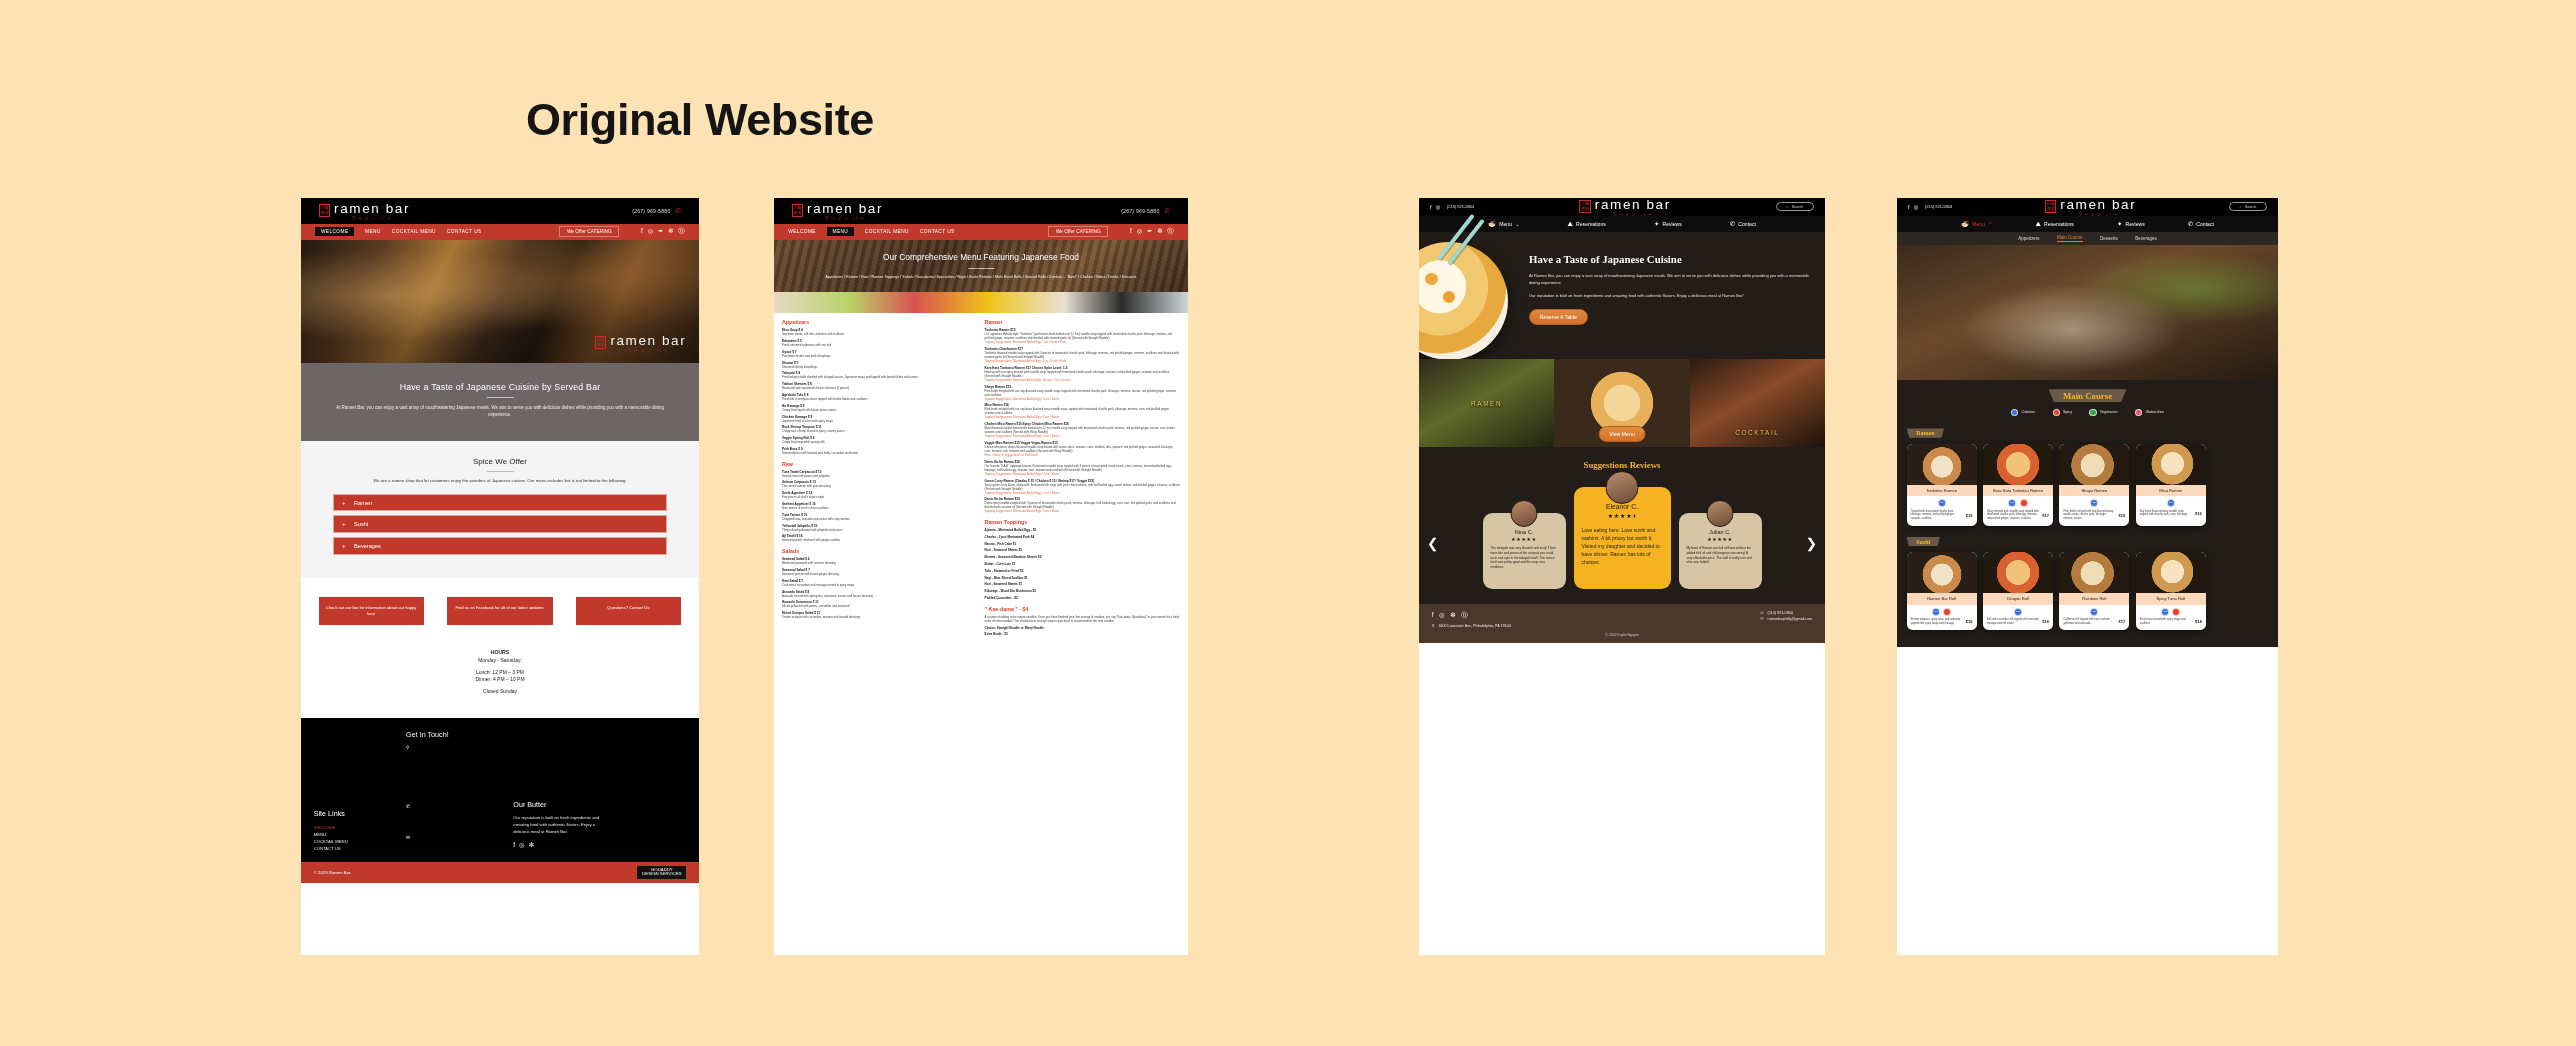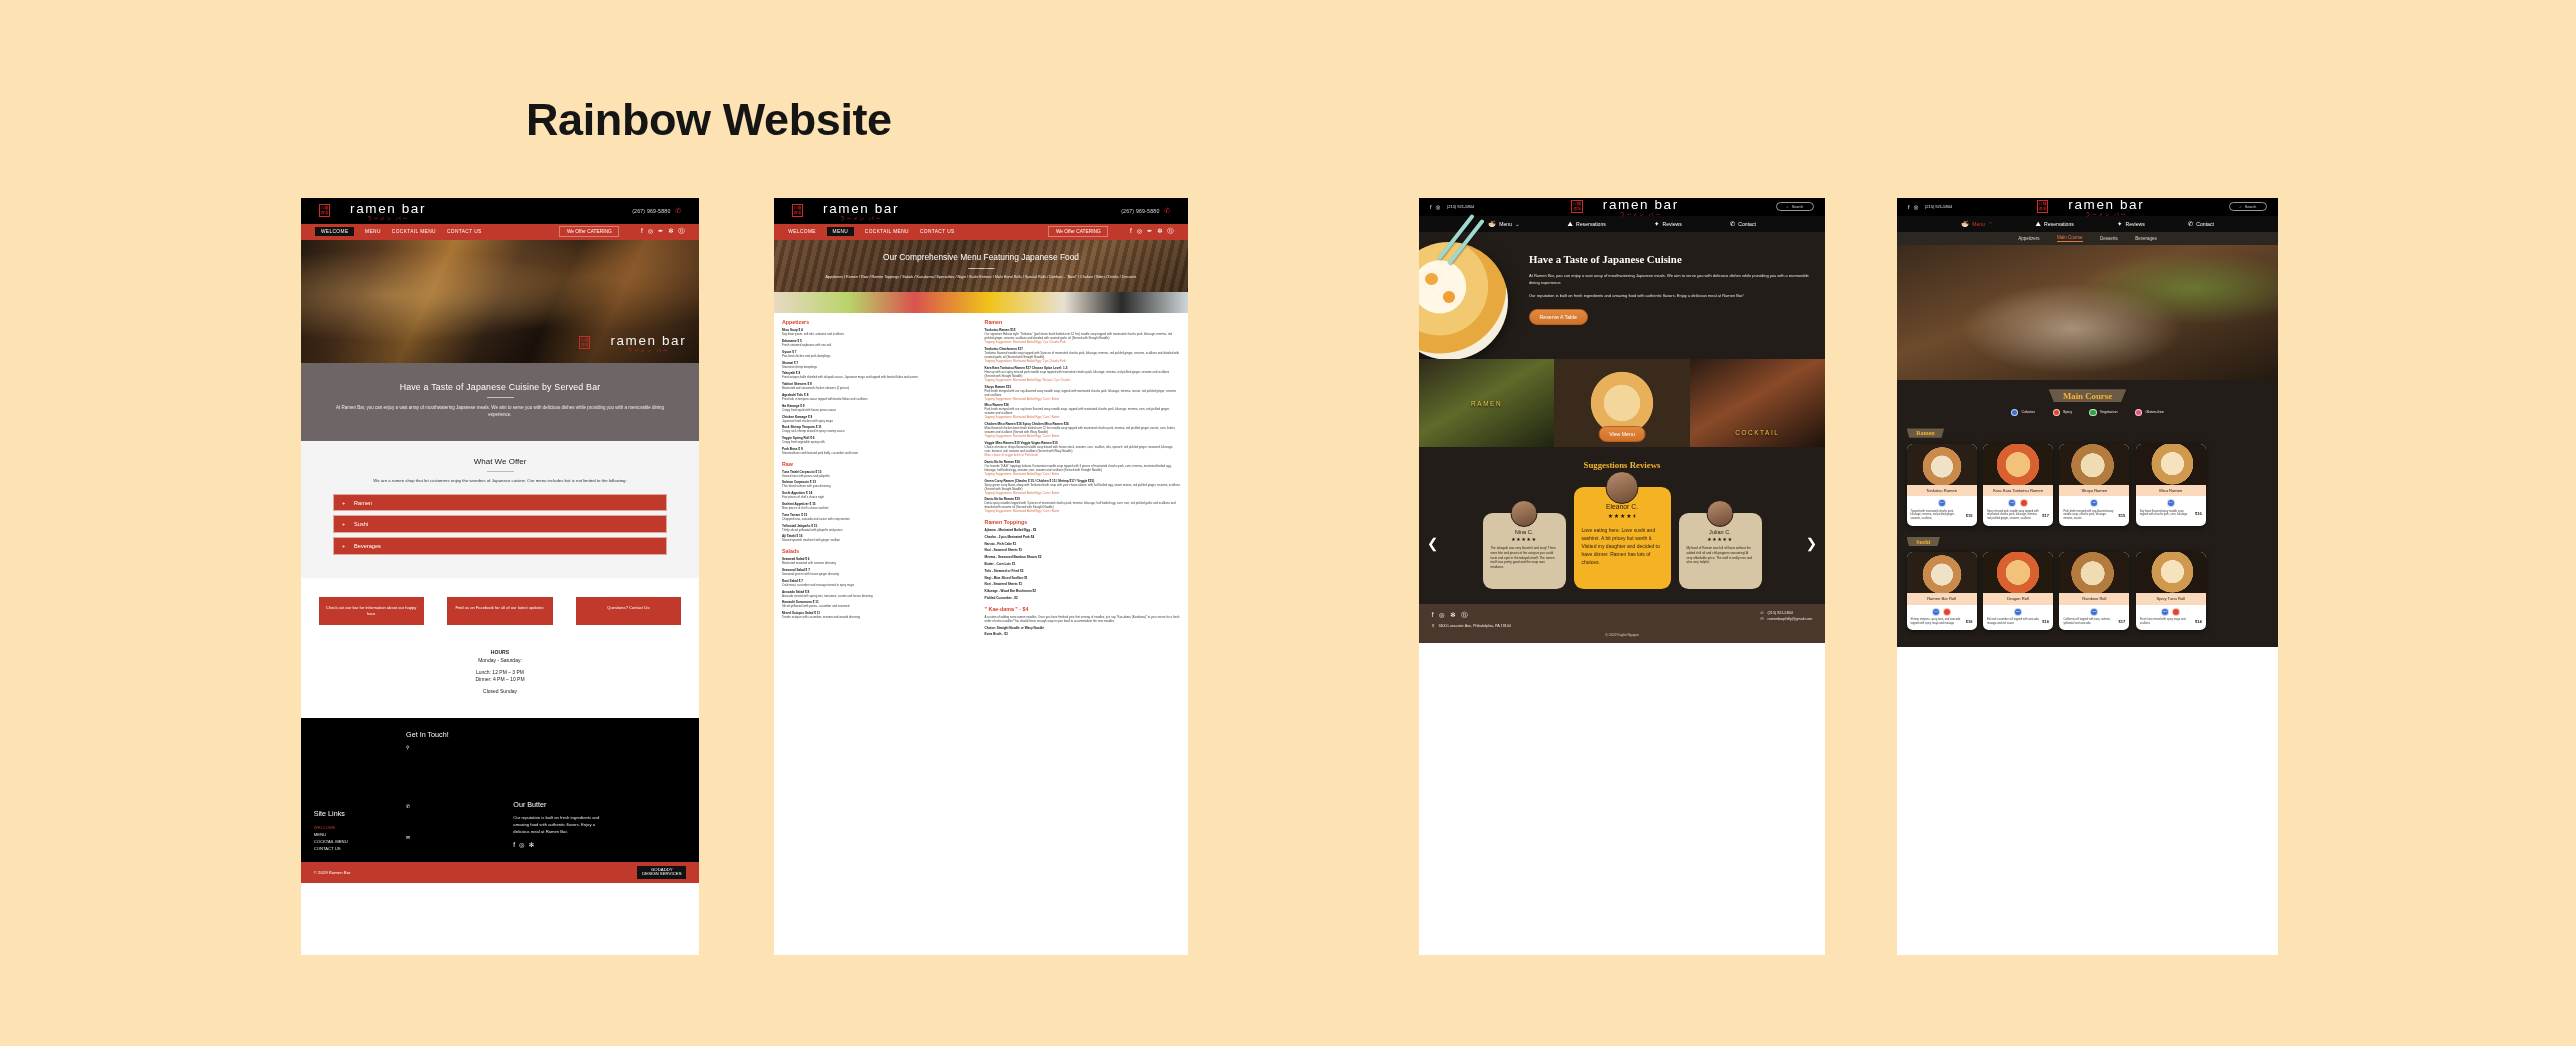--- a/index.html
+++ b/index.html
@@ -21,21 +21,21 @@
   #title-redesigned { left: 1599px; }
 
   
   .mock { position: absolute; overflow: hidden; background: #fff; }
   #mock1 { left: 301px; top: 198px; width: 398px; height: 757px; }
   #mock2 { left: 774px; top: 198px; width: 414px; height: 757px; }
   #mock3 { left: 1419px; top: 198px; width: 406px; height: 757px; }
   #mock4 { left: 1897px; top: 198px; width: 381px; height: 757px; }
 
   
-  .rb-logo { display: flex; align-items: center; gap: 20px; }
+  .rb-logo { display: flex; align-items: center; gap: 4px; }
   .rb-stamp {
     border: 1.2px solid #d02b2b; color: #d02b2b;
     font-size: 4px; line-height: 4.4px; padding: 1.2px 0.8px;
     letter-spacing: 0; text-align: center; font-family: "DejaVu Sans", sans-serif;
   }
   .rb-word { color: #fff; font-size: 13.5px; letter-spacing: 1.6px; font-weight: 300; }
   .rb-kana { color: #d02b2b; font-size: 4.8px; letter-spacing: 1.6px; text-align: center; margin-top:-0.8px;}
 
   
   .o-topbar {
@@ -222,21 +222,21 @@
   .dish .bg { display: flex; gap: 3.2px; justify-content: center; margin-bottom: 2.4px; }
   .dish .rowb { display: flex; align-items: center; justify-content: space-between; gap: 2.4px; }
   .dish .ds { font-size: 2.7px; line-height: 3.7px; color: #3a3a3a; }
   .dish .pr { font-size: 4.1px; font-weight: 700; color: #1a1a1a; }
 </style>
 </head>
 <body>
 
 <div class="stage">
 
-  <h1 class="section-title" id="title-original">Rainbow Website</h1>
+  <h1 class="section-title" id="title-original">Original Website</h1>
 
   <div class="mock" id="mock1">
 
     <div class="o-topbar">
       <div class="rb-logo">
         <div class="rb-stamp">
           <div>拉麺</div>
             <div>酒場</div>
         </div>
         <div>
@@ -278,21 +278,21 @@
       </div>
     </div>
 
     <div class="o-band">
       <h2>Have a Taste of Japanese Cuisine by Served Bar</h2>
       <div class="o-rule"></div>
       <p>At Ramen Bar, you can enjoy a vast array of mouthwatering Japanese meals. We aim to serve you with delicious dishes while providing you with a memorable dining experience.</p>
     </div>
 
     <div class="o-offer">
-      <h3>What We Offer</h3>
+      <h3>Spice We Offer</h3>
       <div class="o-rule"></div>
       <p>We are a ramen shop that let customers enjoy the wonders of Japanese cuisine. Our menu includes but is not limited to the following:</p>
       <div class="o-acc">
         <span>+</span>
         <span>Ramen</span>
       </div>
       <div class="o-acc">
         <span>+</span>
         <span>Sushi</span>
       </div>

